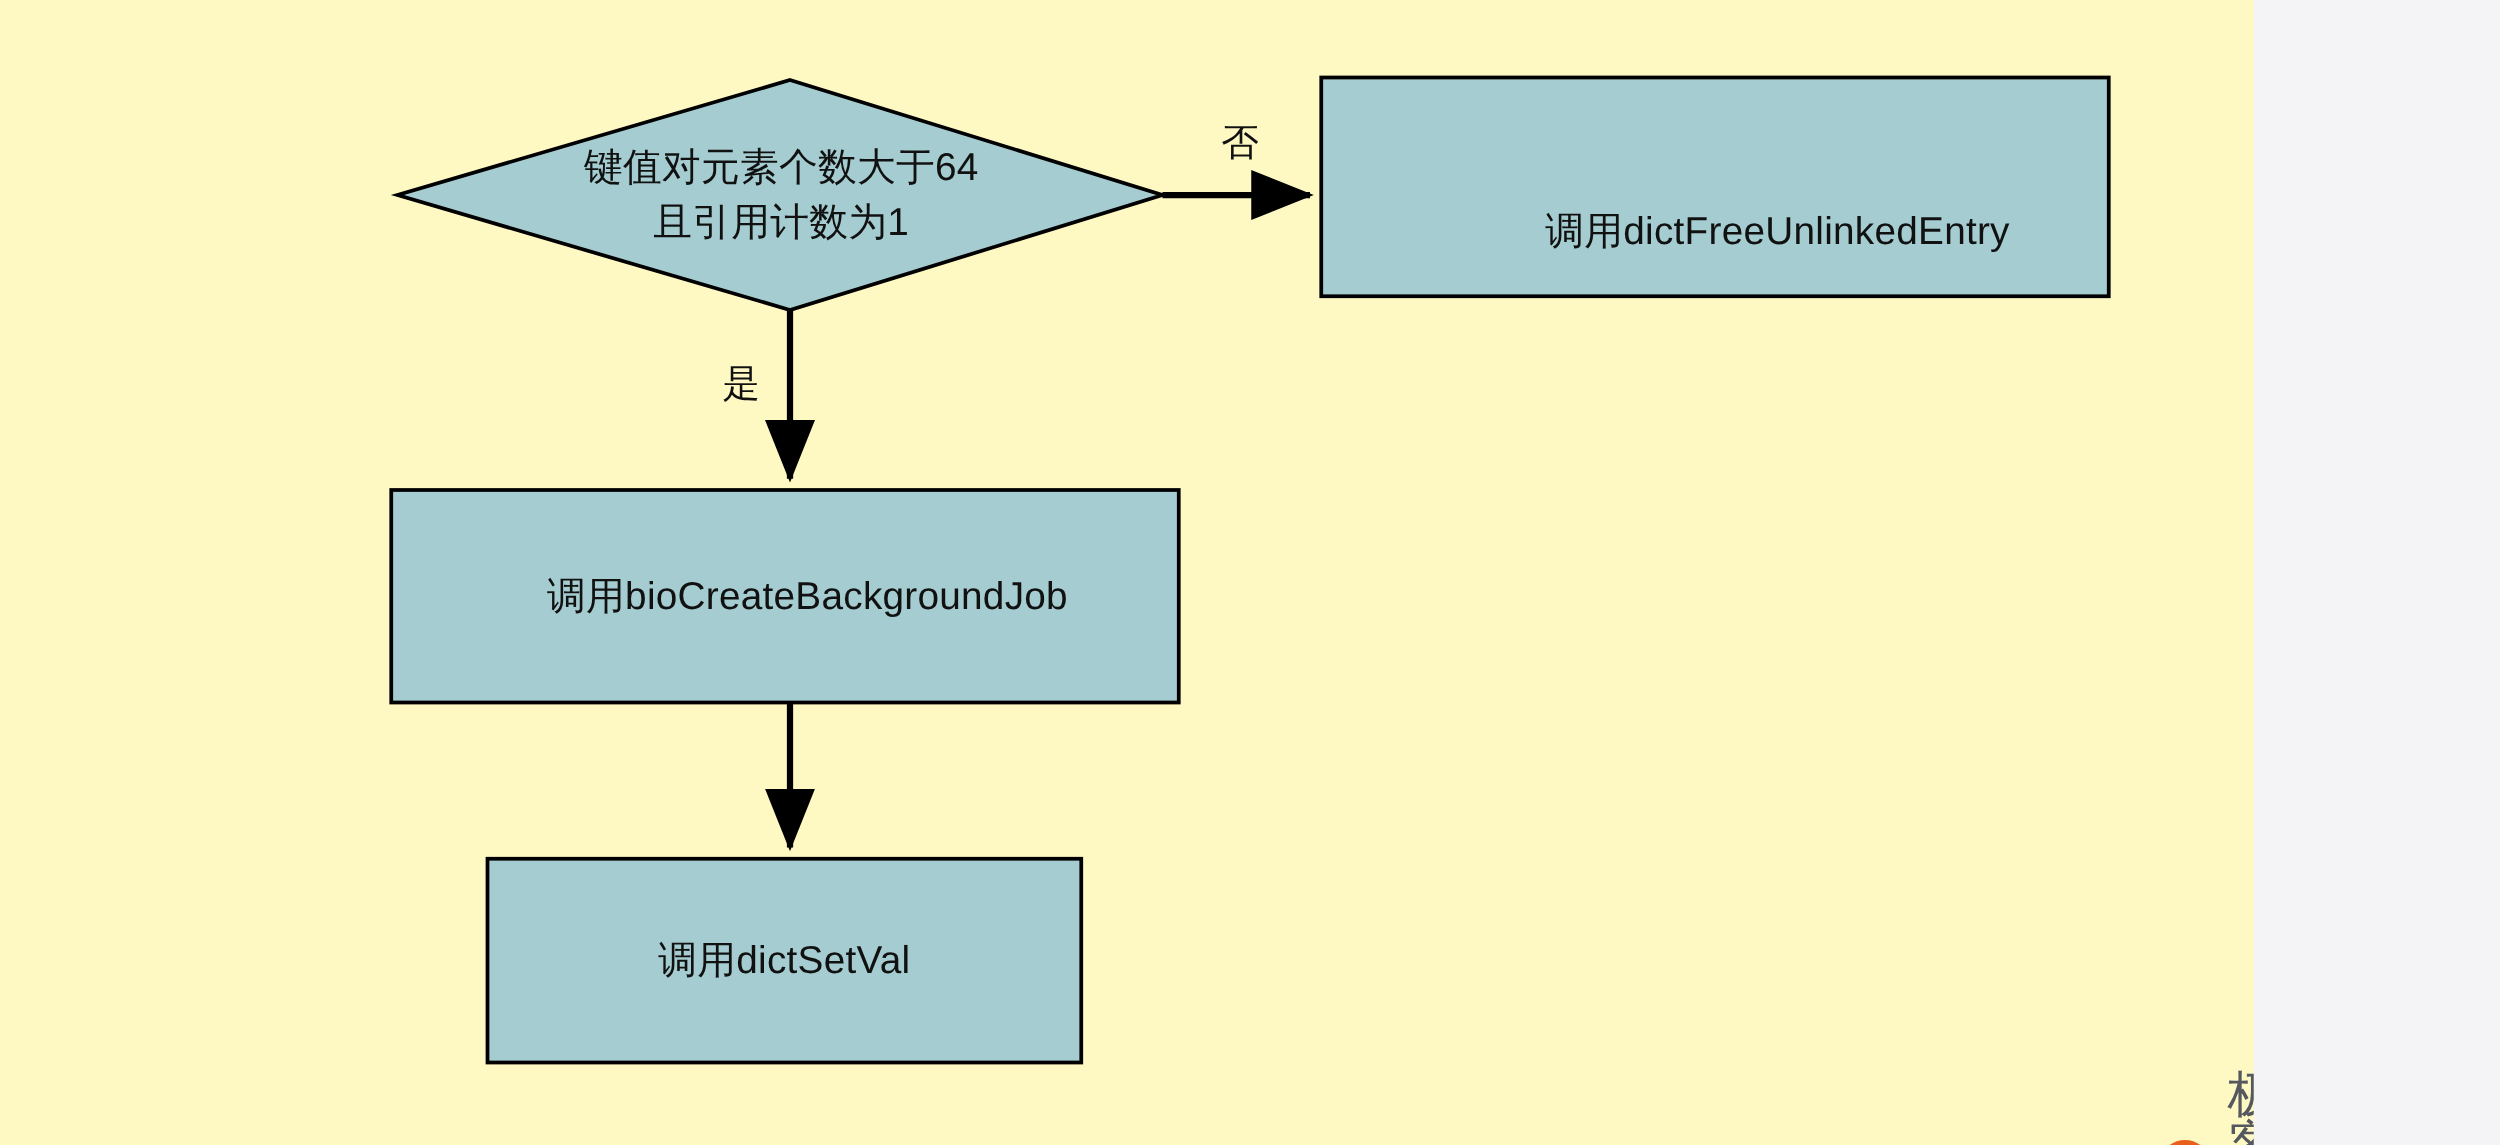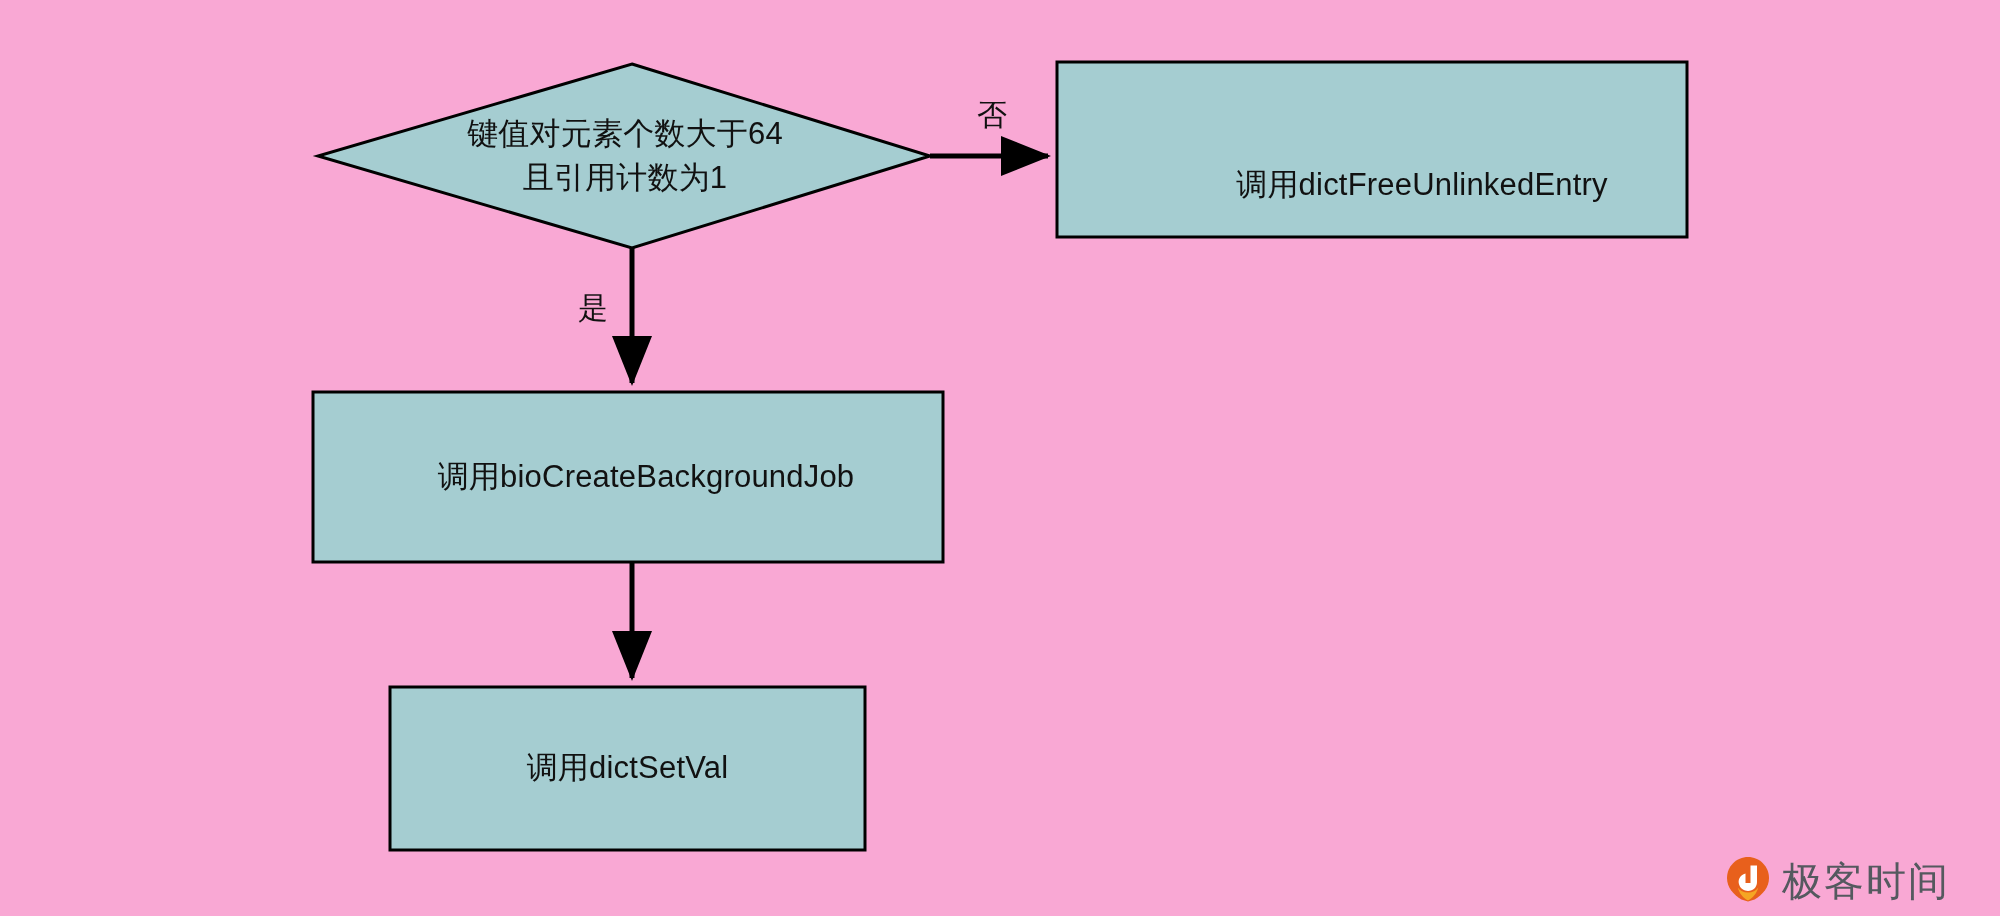--- a/index.html
+++ b/index.html
@@ -3,23 +3,23 @@
 <meta charset="utf-8">
 <title>Flowchart</title>
 <style>
   html, body {
     margin: 0;
     padding: 0;
     background: #f4f4f6;
   }
   #canvas {
     position: relative;
-    width: 2000px;
+    width: 1803px;
     height: 916px;
-    background: #f9a8d4;
+    background: #fef9c3;
     overflow: hidden;
     font-family: "Liberation Sans", "DejaVu Sans", sans-serif;
   }
   svg.flow {
     position: absolute;
     left: 0;
     top: 0;
     width: 2000px;
     height: 916px;
   }

